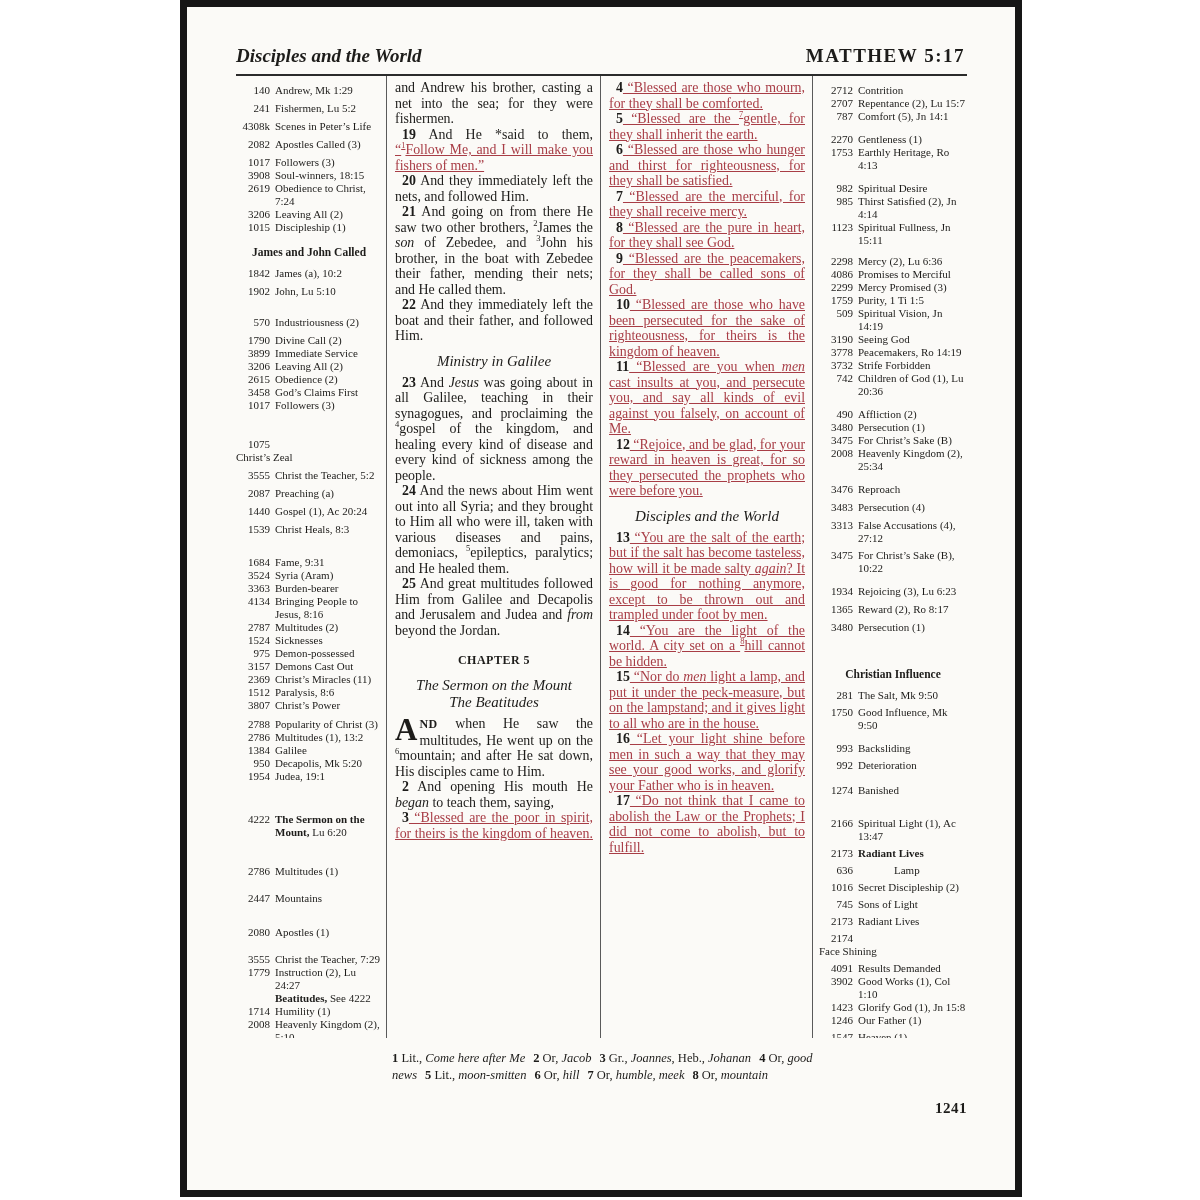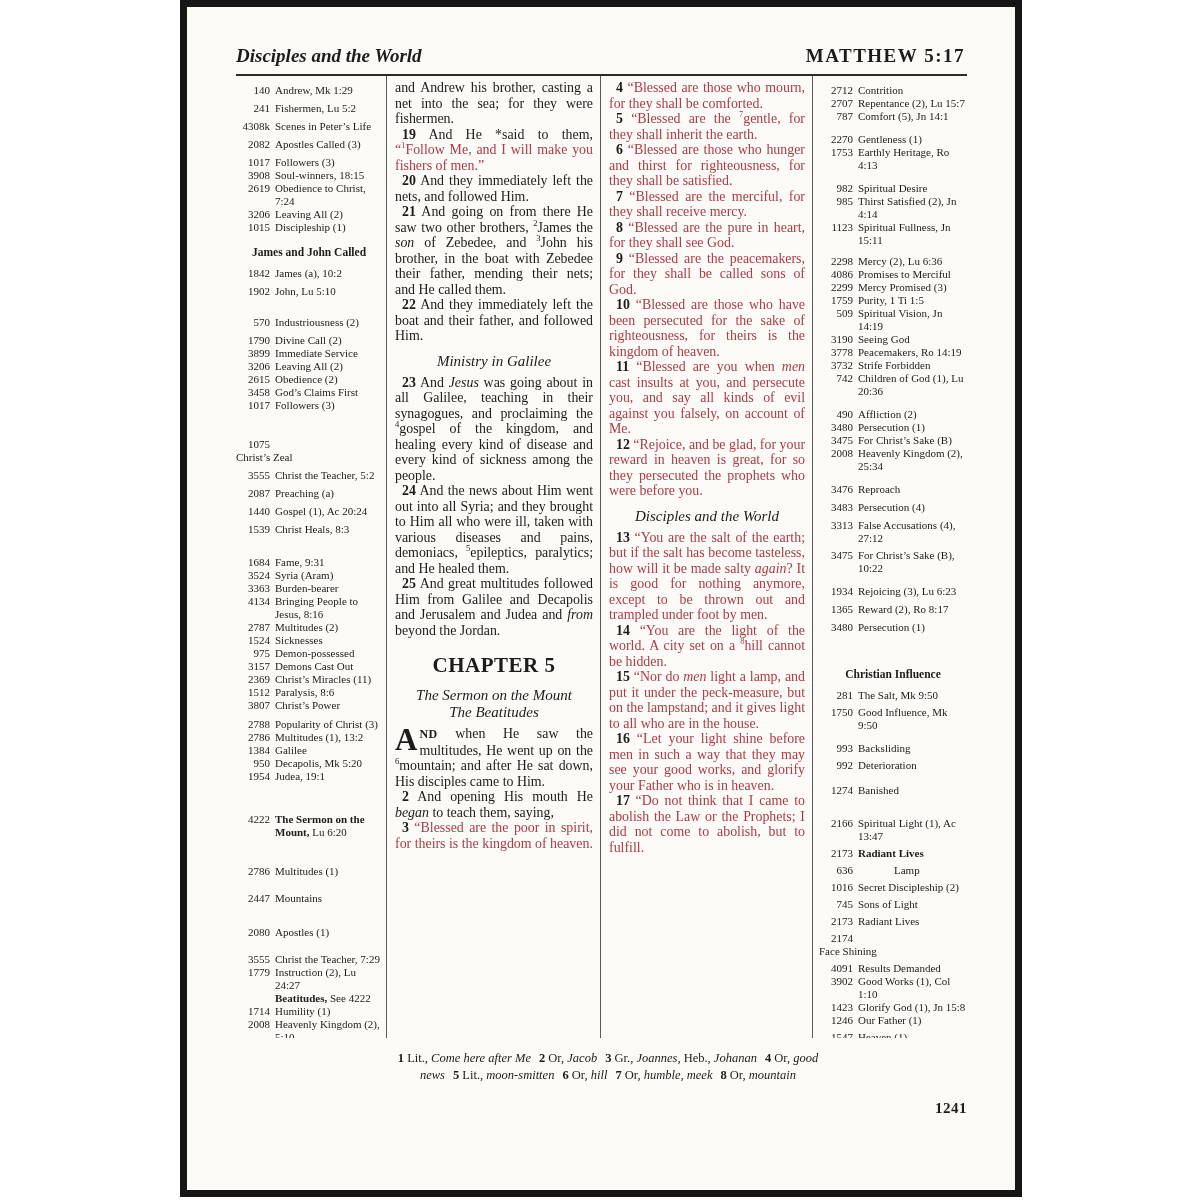--- a/index.html
+++ b/index.html
@@ -21,38 +21,38 @@
   .col{box-sizing:border-box;overflow:hidden;}
   .col-refs-left{width:150px;padding:8px 4px 0 0;}
   .col-text-1{width:215px;border-left:1px solid #5a5a5a;border-right:1px solid #5a5a5a;padding:4px 7px 0 8px;}
   .col-text-2{width:212px;border-right:1px solid #5a5a5a;padding:4px 7px 0 8px;}
   .col-refs-right{flex:1;padding:8px 0 0 6px;}
 
   
   .bt{margin:0;font-size:13.9px;line-height:15.5px;text-align:justify;hyphens:auto;-webkit-hyphens:auto;}
   .ind{text-indent:7px;}
   .vn{font-weight:bold;}
-  .red{color:var(--red);}
+  .red{color:var(--red);text-decoration:underline;}
   .it{font-style:italic;}
   .bt sup,.fnotes sup{font-size:8.5px;line-height:0;}
   .sect-h{margin:9px 0 5px;text-align:center;font-style:italic;font-size:15px;line-height:17px;}
-  .chap-h{margin:15px 0 9px;text-align:center;font-weight:bold;font-size:21px;letter-spacing:.5px;font-family:Liberation Serif, serif;}
+  .chap-h{margin:15px 0 9px;text-align:center;font-weight:bold;font-size:12px;letter-spacing:.5px;font-family:Liberation Serif, serif;}
   .dcp{text-indent:0;}
   .dropcap{float:left;font-weight:bold;font-size:31px;line-height:25px;margin:1px 2px 0 0;}
   .dcrest{font-weight:bold;font-size:12px;letter-spacing:.5px;}
 
   
   .ref-entry{display:flex;font-size:11px;line-height:13px;}
   .ref-num{width:34px;flex:none;text-align:right;padding-right:5px;}
   .ref-text{flex:1;}
   .ref-h{font-weight:bold;font-size:11.5px;line-height:13px;text-align:center;margin:12px 0 8px;}
   .b{font-weight:bold;}
 
   
-  .fnotes{margin:12px 0 0 156px;width:432px;font-size:12.5px;line-height:17px;text-align:center;}
+  .fnotes{margin:12px 0 0 156px;width:432px;font-size:12.5px;line-height:17px;text-align:left;}
   .fnotes .b{margin-left:8px;}
   .fnotes .b:first-child{margin-left:0;}
   .pageno{margin-top:16px;text-align:right;font-weight:bold;font-size:15px;letter-spacing:.5px;}
 </style>
 </head>
 <body style="--red: #a83d46; --ink: #1d1c1a;">
 
 <div class="page">
   <div class="hdr">
     <span class="hdr-left">Disciples and the World</span>

